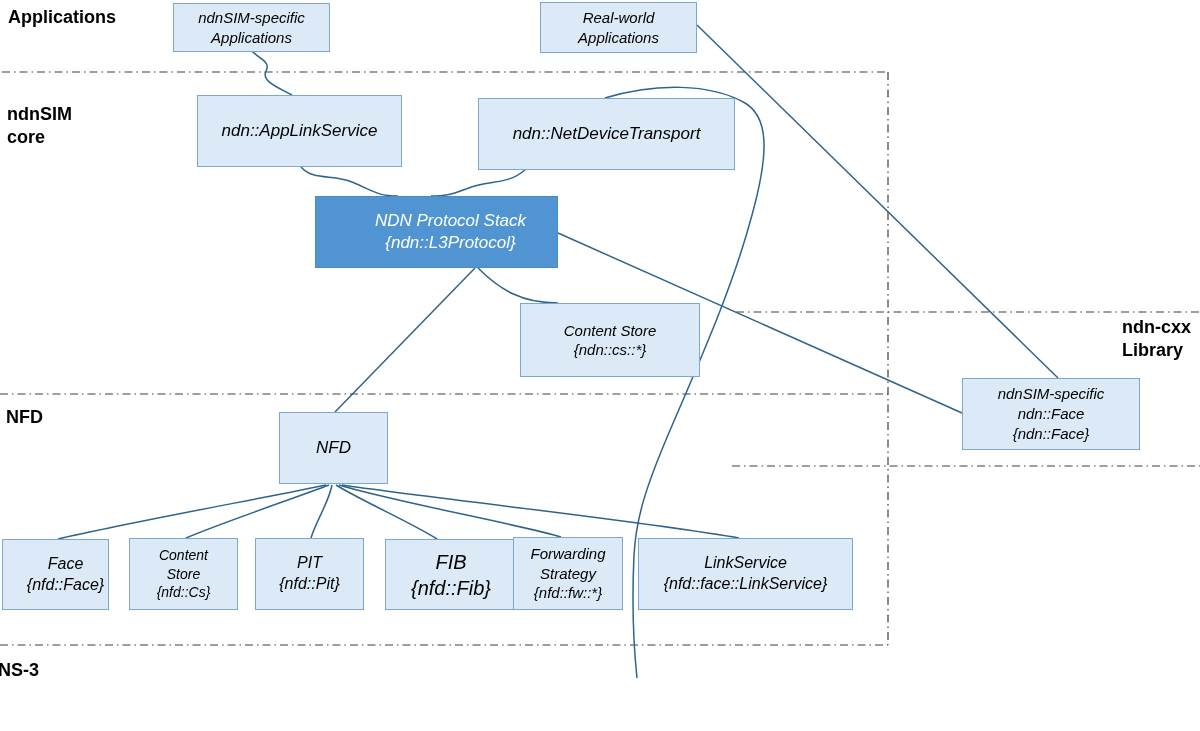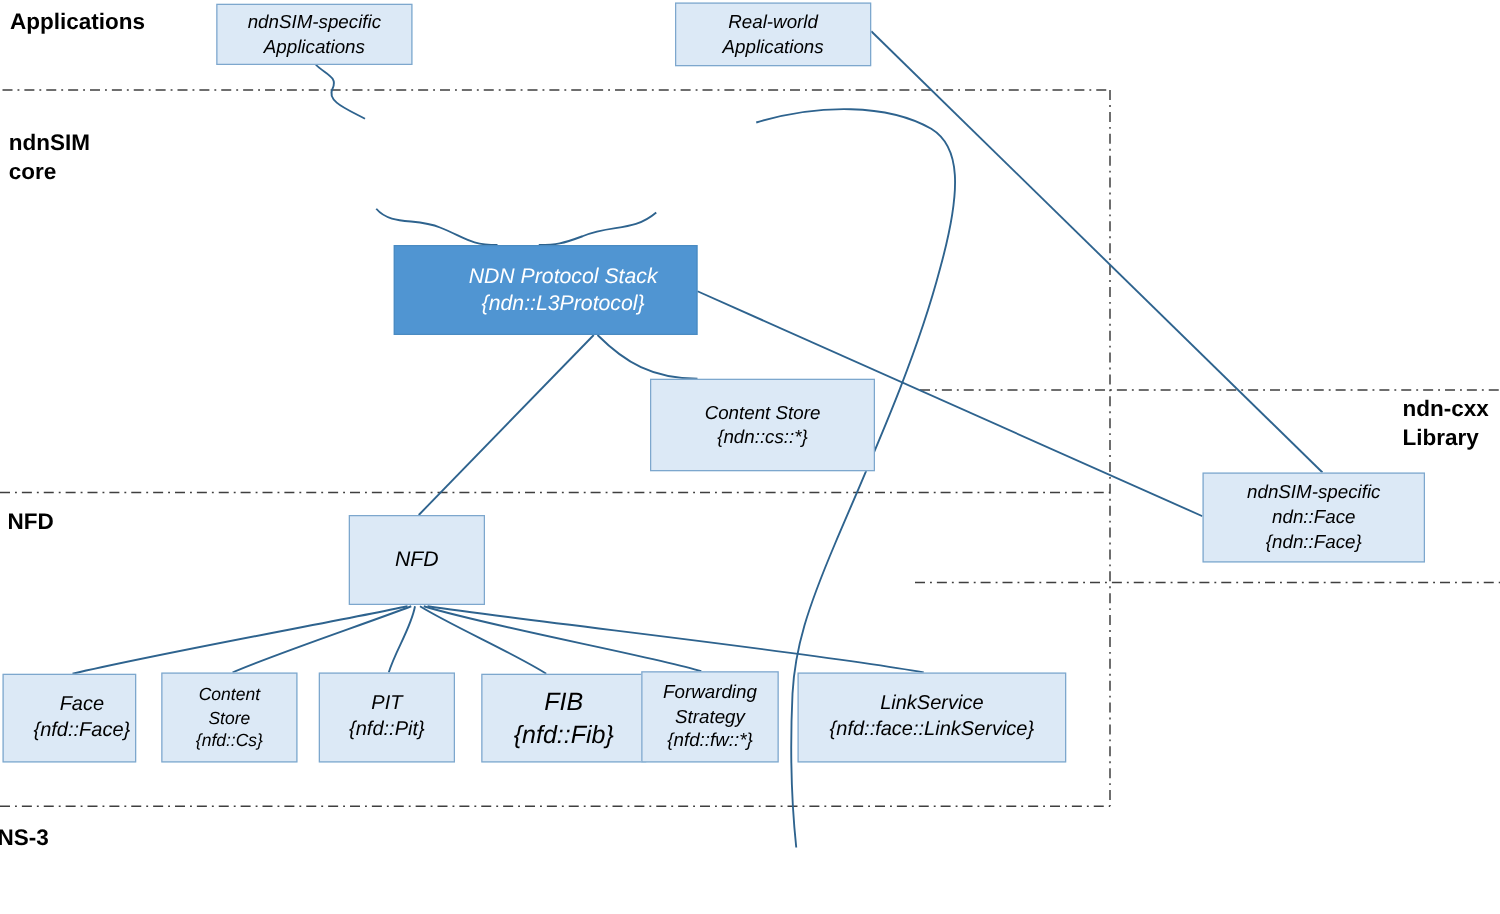--- a/index.html
+++ b/index.html
@@ -80,21 +80,23 @@
   <div class="sec-label" style="left:-2px;top:659px;">NS-3</div>
   <div class="sec-label" style="left:1122px;top:316px;">ndn-cxx
 Library</div>
 
   <div class="node" style="left:173px;top:3px;width:157px;height:49px;font-size:15px;">ndnSIM-specific
 Applications</div>
 
   <div class="node" style="left:540px;top:2px;width:157px;height:51px;font-size:15px;">Real-world
 Applications</div>
 
+  <div class="node" style="left:197px;top:95px;width:205px;height:72px;font-size:17px;">ndn::AppLinkService</div>
 
+  <div class="node" style="left:478px;top:98px;width:257px;height:72px;font-size:17px;">ndn::NetDeviceTransport</div>
 
   <div class="node primary" style="left:315px;top:196px;width:243px;height:72px;font-size:17px;">NDN Protocol Stack
 {ndn::L3Protocol}</div>
 
   <div class="node" style="left:500px;top:303px;width:180px;height:74px;font-size:15px;margin-left:20px;">Content Store
 {ndn::cs::*}</div>
 
   <div class="node" style="left:962px;top:378px;width:178px;height:72px;font-size:15px;line-height:1.35;">ndnSIM-specific
 ndn::Face
 {ndn::Face}</div>

